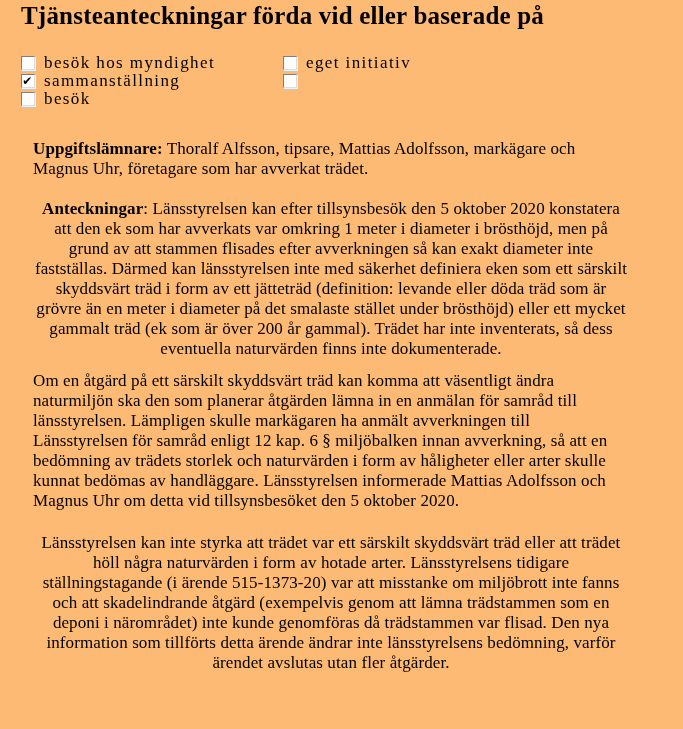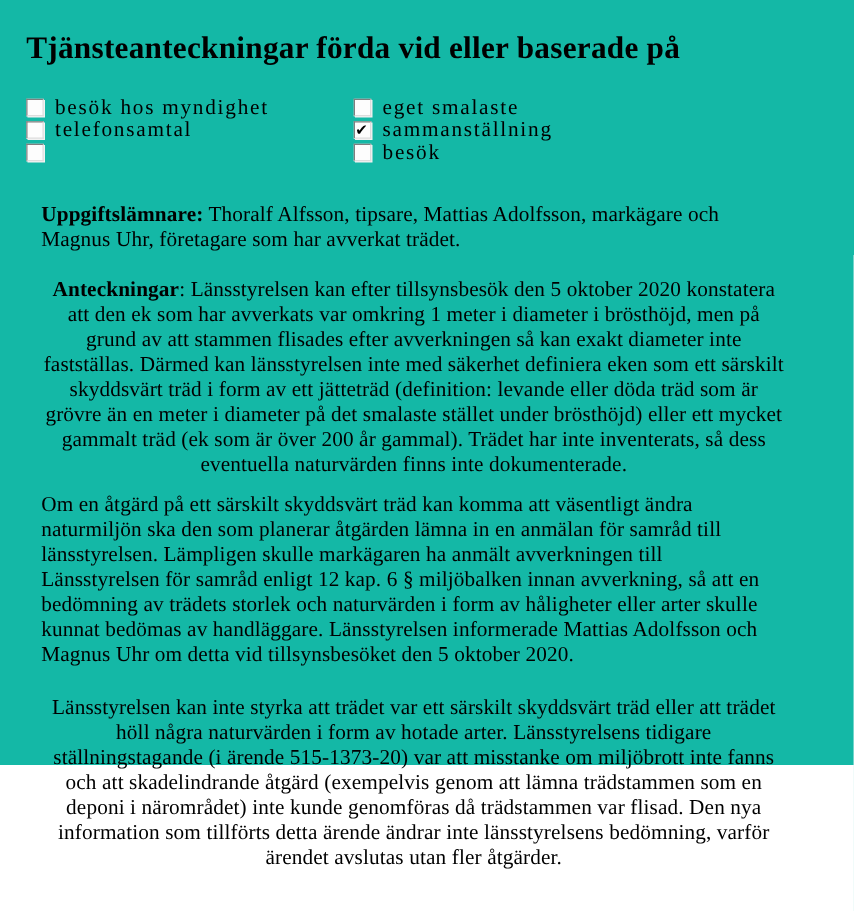--- a/index.html
+++ b/index.html
@@ -10,23 +10,23 @@
   body {
     width: 683px;
     height: 729px;
     overflow: hidden;
     font-family: "Liberation Serif", "DejaVu Serif", serif;
     color: #000000;
   }
   .page {
     box-sizing: border-box;
     width: 683px;
-    height: 612px;
-    padding: 24px 42px 0 21px;
-    background: #14b8a6;
+    height: 729px;
+    padding: 1px 42px 0 21px;
+    background: #fdba74;
   }
   .doc-title {
     margin: 0;
     font-size: 25px;
     line-height: 30px;
     font-weight: bold;
     letter-spacing: 0.2px;
   }
   .checkbox-grid {
     margin-top: 23px;
@@ -93,29 +93,23 @@
       <span class="box">
           <span class="check">✔</span>
         </span>
       <span>besök hos myndighet</span>
     </div>
 
     <div class="checkbox-item">
       <span class="box">
           <span class="check">✔</span>
         </span>
-      <span>eget smalaste</span>
+      <span>eget initiativ</span>
     </div>
 
-    <div class="checkbox-item">
-      <span class="box">
-          <span class="check">✔</span>
-        </span>
-      <span>telefonsamtal</span>
-    </div>
 
     <div class="checkbox-item">
       <span class="box checked">
           <span class="check">✔</span>
         </span>
       <span>sammanställning</span>
     </div>
 
     <div class="checkbox-item">
       <span class="box">

